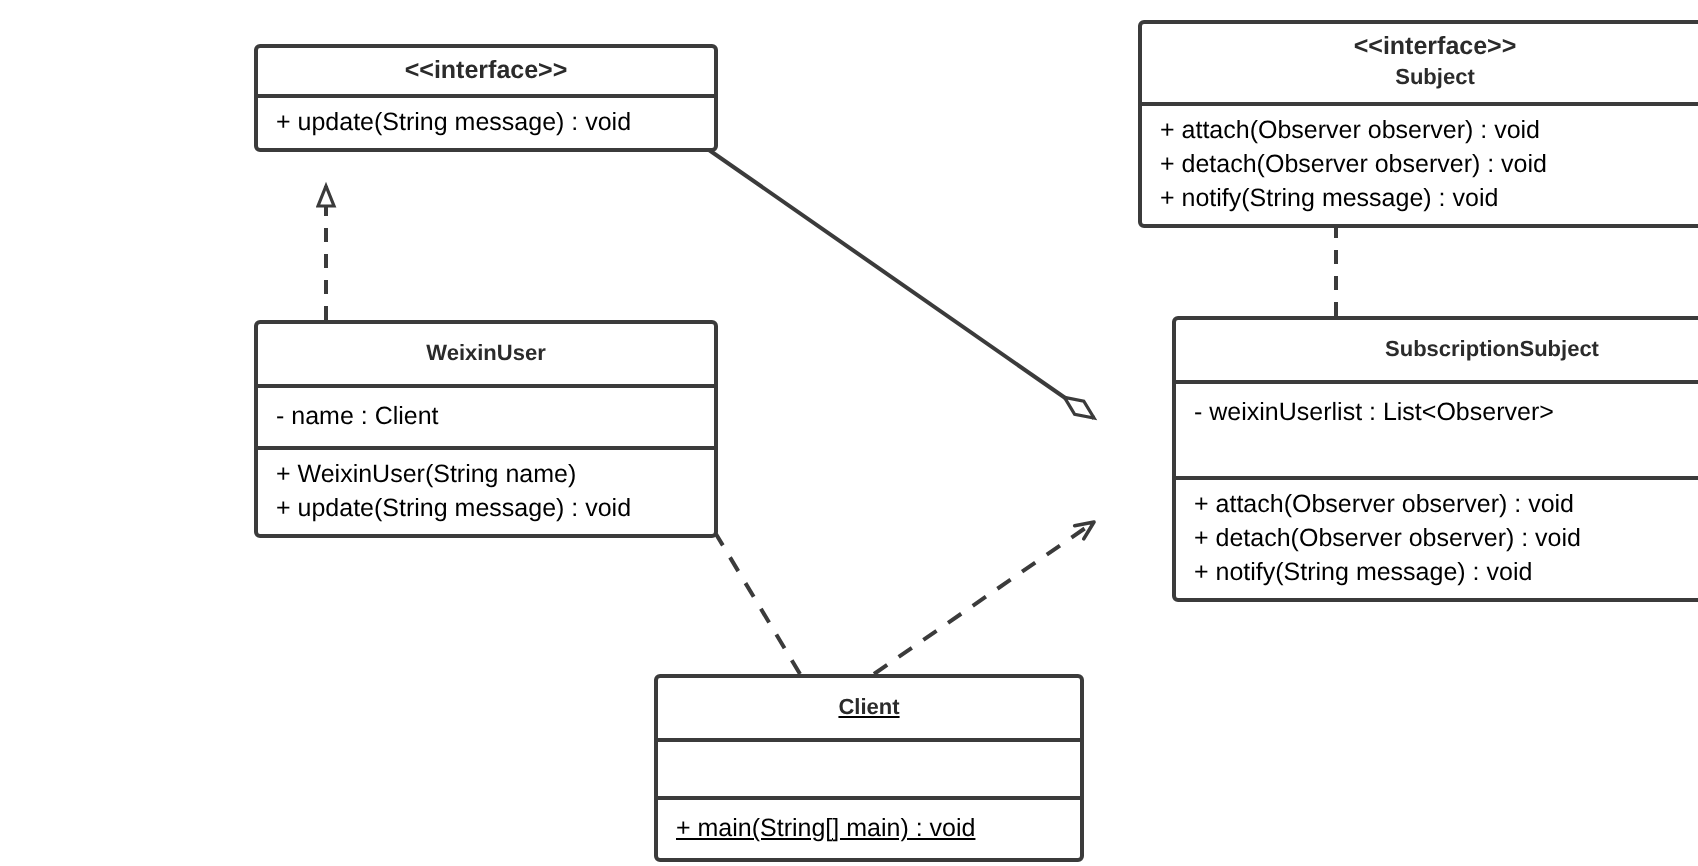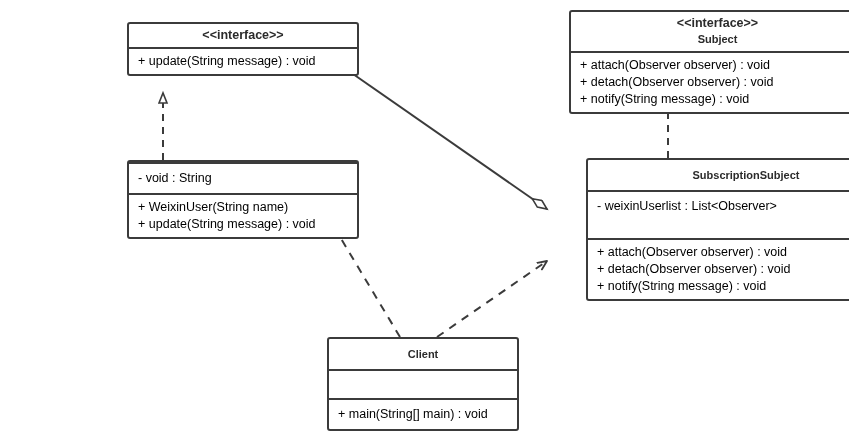--- a/index.html
+++ b/index.html
@@ -121,22 +121,25 @@
       <div class="uml-name">Subject</div>
     </div>
     <div class="uml-divider uml-compartment">
       <div class="uml-member">+ attach(Observer observer) : void</div>
       <div class="uml-member">+ detach(Observer observer) : void</div>
       <div class="uml-member">+ notify(String message) : void</div>
     </div>
   </div>
 
   <div class="uml-class" style="left:88px; top:160px; width:232px;">
+    <div class="uml-header" style="padding-top:7px; padding-bottom:7px;">
+      <div class="uml-name">WeixinUser</div>
+    </div>
     <div class="uml-divider uml-compartment" style="padding-top:6px; padding-bottom:6px;">
-      <div class="uml-member">- void : String</div>
+      <div class="uml-member">- name : Client</div>
     </div>
     <div class="uml-divider uml-compartment">
       <div class="uml-member">+ WeixinUser(String name)</div>
       <div class="uml-member">+ update(String message) : void</div>
     </div>
   </div>
 
   <div class="uml-class" style="left:547px; top:158px; width:320px;">
     <div class="uml-header" style="padding-top:7px; padding-bottom:7px;">
       <div class="uml-name">SubscriptionSubject</div>
@@ -144,21 +147,21 @@
     <div class="uml-divider uml-compartment" style="padding-top:6px; padding-bottom:23px;">
       <div class="uml-member">- weixinUserlist : List&lt;Observer&gt;</div>
     </div>
     <div class="uml-divider uml-compartment">
       <div class="uml-member">+ attach(Observer observer) : void</div>
       <div class="uml-member">+ detach(Observer observer) : void</div>
       <div class="uml-member">+ notify(String message) : void</div>
     </div>
   </div>
 
-  <div class="uml-class" style="left:288px; top:337px; width:192px;">
+  <div class="uml-class" style="left:288px; top:337px; width:215px;text-decoration:underline;">
     <div class="uml-header" style="padding-top:7px; padding-bottom:7px;">
       <div class="uml-name">Client</div>
     </div>
     <div class="uml-divider uml-compartment empty-compartment"></div>
     <div class="uml-divider uml-compartment" style="padding-top:6px; padding-bottom:6px;">
       <div class="uml-member">+ main(String[] main) : void</div>
     </div>
   </div>
 
 </div>

